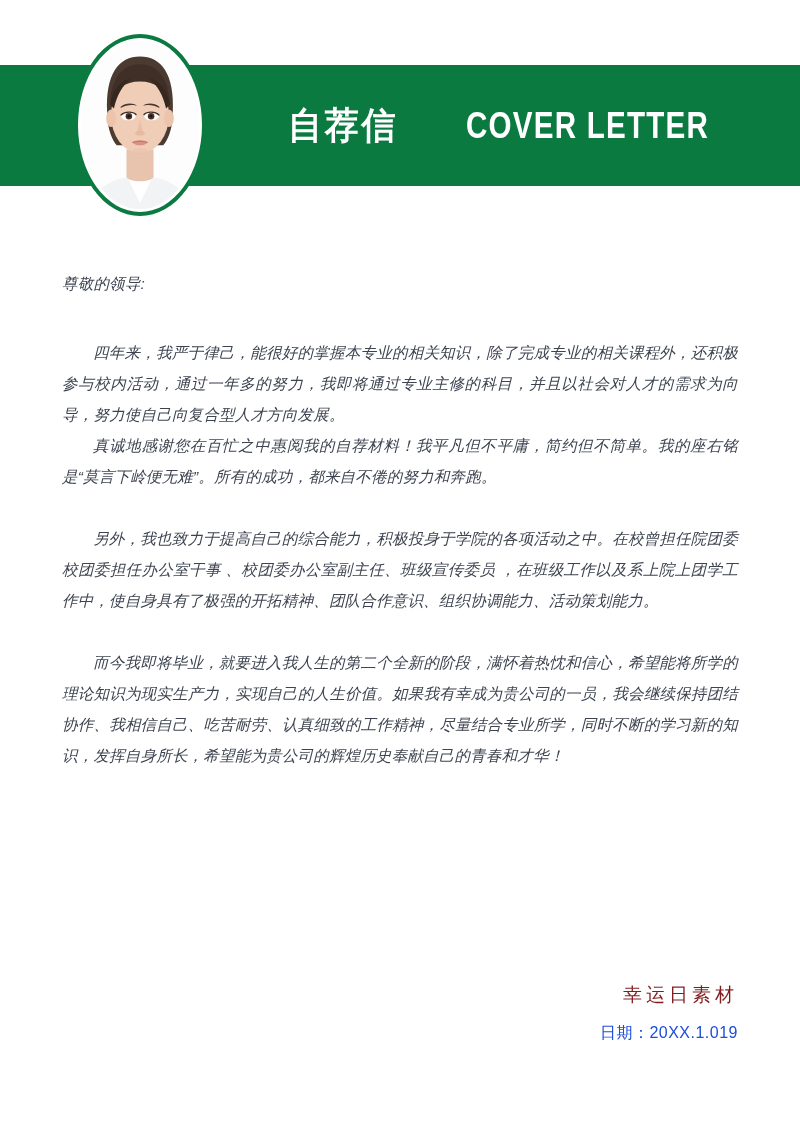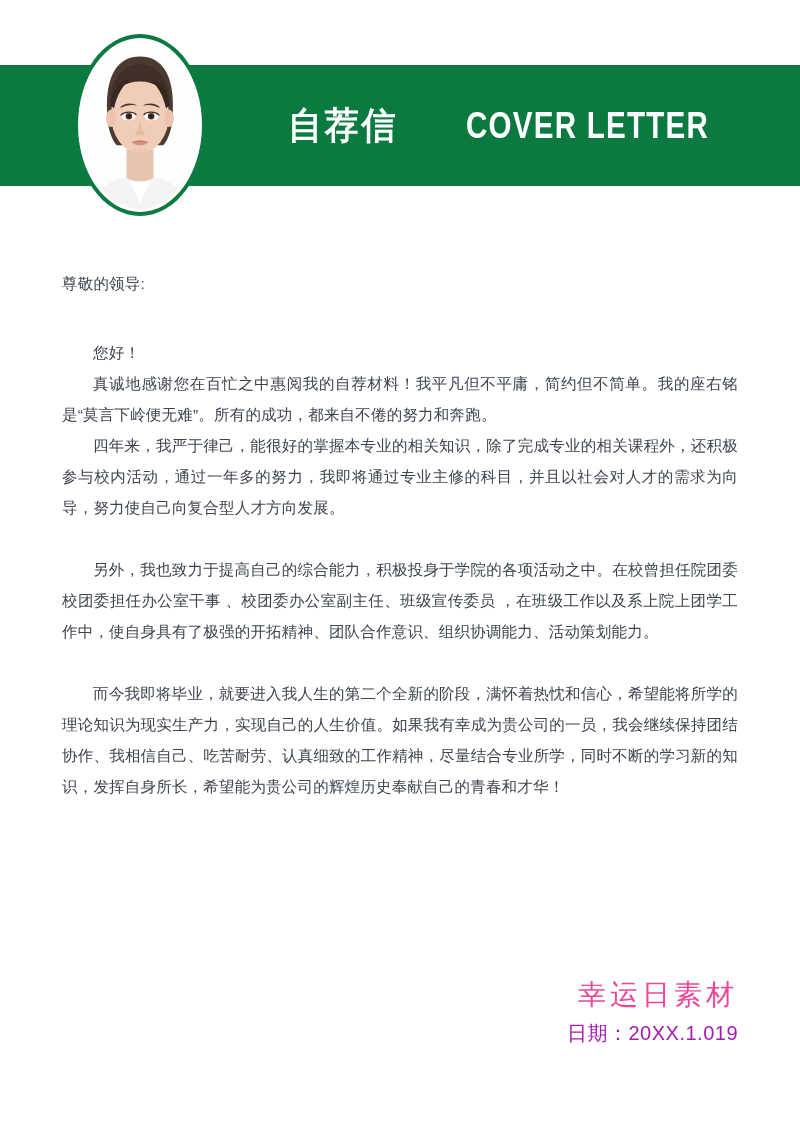--- a/index.html
+++ b/index.html
@@ -93,52 +93,53 @@
   
   .letter {
     position: absolute;
     left: 62px;
     top: 268px;
     width: 676px;
     color: #3d4450;
     font-size: 15.5px;
     line-height: 31px;
     letter-spacing: 0.2px;
+    font-style: italic;
   }
   .p {
     margin: 0;
     text-align: justify;
     text-justify: inter-ideograph;
   }
   .indent { text-indent: 2em; }
   .gap-sm { height: 31px; }
   .gap-md { height: 38px; }
 
   
   .sign-block {
     position: absolute;
     right: 62px;
     top: 980px;
     text-align: right;
     color: #4a5260;
   }
   .sign-name {
     font-family: "Liberation Serif", "DejaVu Serif", serif;
-    font-size: 28px;
+    font-size: 19px;
     letter-spacing: 4px;
     line-height: 30px;
-    color: #ec4899;
+    color: #7f1d1d;
     white-space: nowrap;
   }
   .sign-date {
-    font-size: 20px;
+    font-size: 16px;
     letter-spacing: 0.5px;
     line-height: 30px;
     margin-top: 8px;
-    color: #a21caf;
+    color: #1d4ed8;
     white-space: nowrap;
   }
 </style>
 </head>
 <body>
 
 <div class="header"></div>
 
 <div class="header-titles">
   <span class="title-cn">自荐信</span>
@@ -185,23 +186,22 @@
       <path d="M54 105 C58 103.5 66 103.5 70 105" stroke="#b9705f" stroke-width="0.9" fill="none"></path>
 
       <ellipse cx="62" cy="114" rx="8" ry="3" fill="#e7c0a8" opacity="0.5"></ellipse>
     </svg>
   </div>
 </div>
 
 <div class="letter">
   <p class="p">尊敬的领导:</p>
   <div class="gap-md"></div>
-  <p class="p indent">您好！</p>
+  <p class="p indent">四年来，我严于律己，能很好的掌握本专业的相关知识，除了完成专业的相关课程外，还积极参与校内活动，通过一年多的努力，我即将通过专业主修的科目，并且以社会对人才的需求为向导，努力使自己向复合型人才方向发展。</p>
   <p class="p indent">真诚地感谢您在百忙之中惠阅我的自荐材料！我平凡但不平庸，简约但不简单。我的座右铭是“莫言下岭便无难”。所有的成功，都来自不倦的努力和奔跑。</p>
-  <p class="p indent">四年来，我严于律己，能很好的掌握本专业的相关知识，除了完成专业的相关课程外，还积极参与校内活动，通过一年多的努力，我即将通过专业主修的科目，并且以社会对人才的需求为向导，努力使自己向复合型人才方向发展。</p>
   <div class="gap-sm"></div>
   <p class="p indent">另外，我也致力于提高自己的综合能力，积极投身于学院的各项活动之中。在校曾担任院团委校团委担任办公室干事 、校团委办公室副主任、班级宣传委员 ，在班级工作以及系上院上团学工作中，使自身具有了极强的开拓精神、团队合作意识、组织协调能力、活动策划能力。</p>
   <div class="gap-sm"></div>
   <p class="p indent">而今我即将毕业，就要进入我人生的第二个全新的阶段，满怀着热忱和信心，希望能将所学的理论知识为现实生产力，实现自己的人生价值。如果我有幸成为贵公司的一员，我会继续保持团结协作、我相信自己、吃苦耐劳、认真细致的工作精神，尽量结合专业所学，同时不断的学习新的知识，发挥自身所长，希望能为贵公司的辉煌历史奉献自己的青春和才华！</p>
 </div>
 
 <div class="sign-block">
   <div class="sign-name">幸运日素材</div>
   <div class="sign-date">日期：20XX.1.019</div>
 </div>

